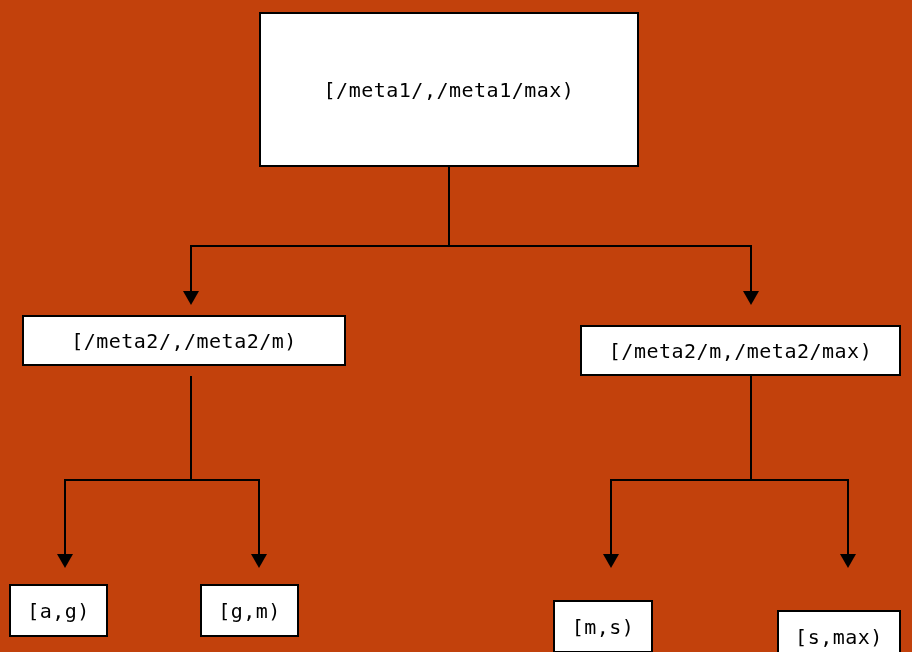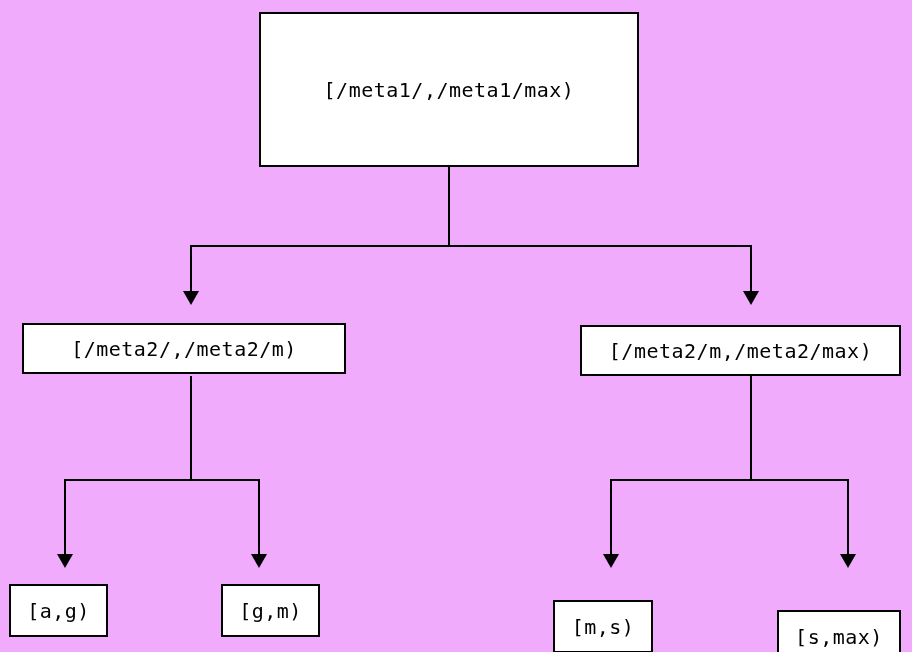--- a/index.html
+++ b/index.html
@@ -4,21 +4,21 @@
 <style>
   html, body {
     margin: 0;
     padding: 0;
     background: #ffffff;
   }
   #canvas {
     position: relative;
     width: 912px;
     height: 652px;
-    background: #f0abfc;
+    background: #c2410c;
     overflow: hidden;
     font-family: "DejaVu Sans Mono", "Liberation Mono", monospace;
   }
   .node {
     position: absolute;
     box-sizing: border-box;
     border: 2px solid #000000;
     background: #ffffff;
     display: flex;
     align-items: center;
@@ -62,21 +62,21 @@
 
   <div class="edge-v" style="left:448px; top:167px; height:80px;"></div>
   <div class="edge-h" style="left:190px; top:245px; width:562px;"></div>
 
   <div class="edge-v" style="left:190px; top:245px; height:46px;"></div>
   <div class="arrowhead" style="left:183px; top:291px;"></div>
 
   <div class="edge-v" style="left:750px; top:245px; height:46px;"></div>
   <div class="arrowhead" style="left:743px; top:291px;"></div>
 
-  <div class="node" style="left:22px; top:323px; width:324px; height:51px;">
+  <div class="node" style="left:22px; top:315px; width:324px; height:51px;">
     <span class="node-label">[/meta2/,/meta2/m)</span>
   </div>
 
   <div class="node" style="left:580px; top:325px; width:321px; height:51px;">
     <span class="node-label">[/meta2/m,/meta2/max)</span>
   </div>
 
   <div class="edge-v" style="left:190px; top:376px; height:105px;"></div>
   <div class="edge-h" style="left:64px; top:479px; width:196px;"></div>
 
@@ -92,21 +92,21 @@
   <div class="edge-v" style="left:610px; top:479px; height:75px;"></div>
   <div class="arrowhead" style="left:603px; top:554px;"></div>
 
   <div class="edge-v" style="left:847px; top:479px; height:75px;"></div>
   <div class="arrowhead" style="left:840px; top:554px;"></div>
 
   <div class="node" style="left:9px; top:584px; width:99px; height:53px;">
     <span class="node-label">[a,g)</span>
   </div>
 
-  <div class="node" style="left:221px; top:584px; width:99px; height:53px;">
+  <div class="node" style="left:200px; top:584px; width:99px; height:53px;">
     <span class="node-label">[g,m)</span>
   </div>
 
   <div class="node" style="left:553px; top:584px; width:100px; height:53px;margin-top:16px;">
     <span class="node-label">[m,s)</span>
   </div>
 
   <div class="node" style="left:777px; top:584px; width:124px; height:53px;margin-top:26px;">
     <span class="node-label">[s,max)</span>
   </div>

